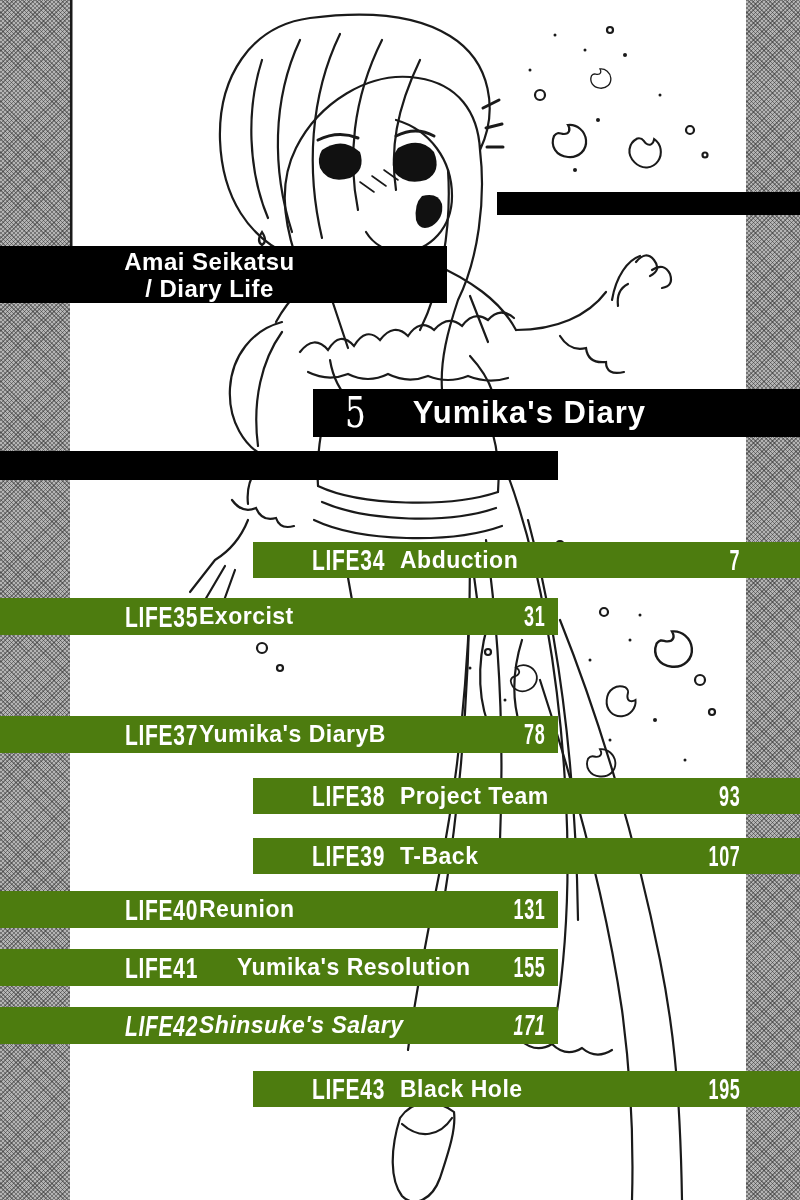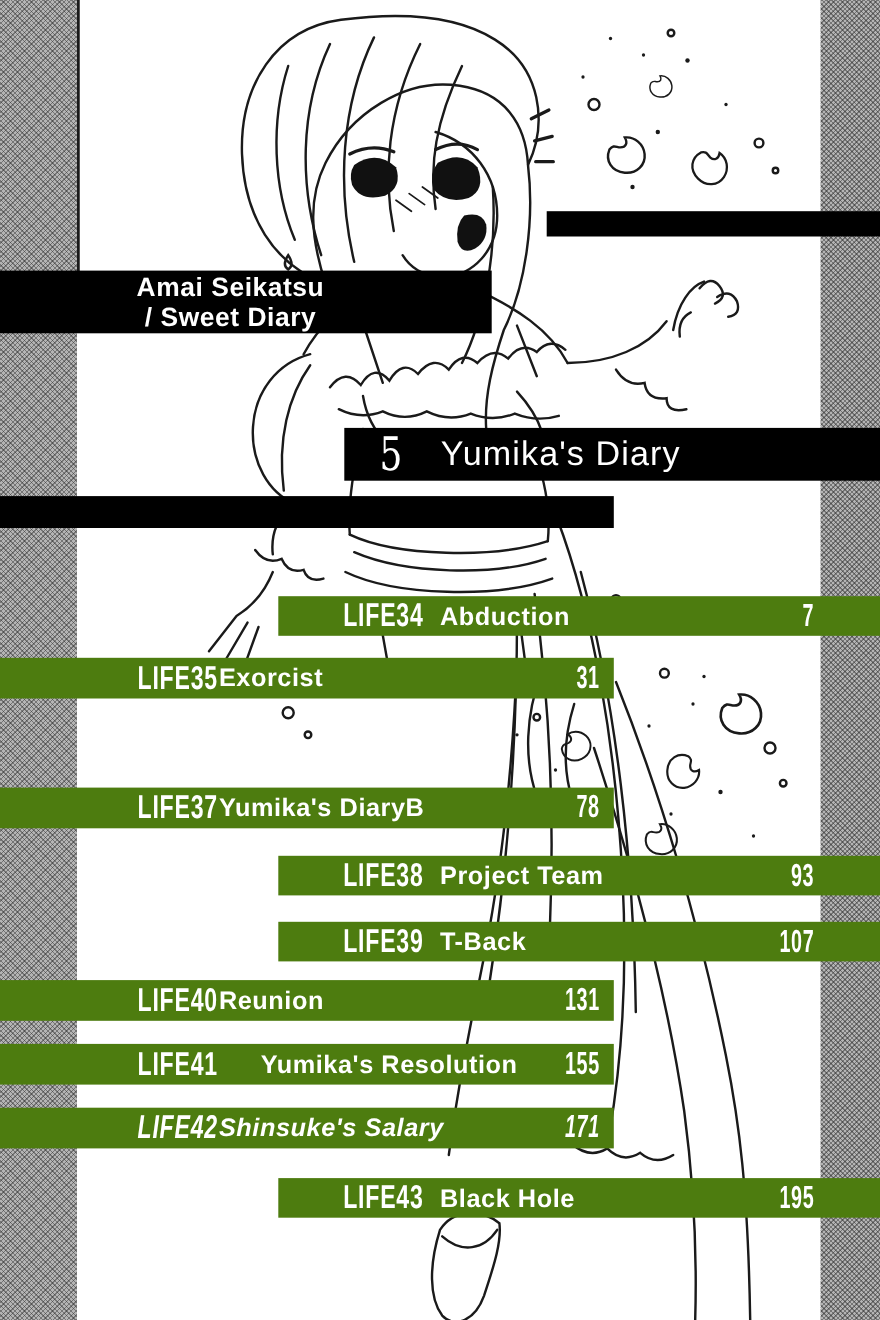--- a/index.html
+++ b/index.html
@@ -24,21 +24,21 @@
     left:0;width:447px;top:246px;height:57px;color:#fff;
     display:flex;flex-direction:column;justify-content:center;align-items:center;
     padding-right:40px;box-sizing:border-box;
     font-weight:bold;font-size:24px;line-height:27px;letter-spacing:.5px;padding-left:12px;
   }
   .volume-bar{left:313px;right:0;top:389px;height:48px;color:#fff;display:flex;align-items:center;}
   .volume-number{
     font-family:"DejaVu Serif",serif;font-size:42px;font-weight:400;margin-left:32px;
     transform:scaleX(.78);transform-origin:0 50%;line-height:1;
   }
-  .volume-title{font-size:31px;font-weight:normal;margin-left:29px;letter-spacing:1px;white-space:nowrap;}
+  .volume-title{font-size:31px;font-weight:bold;margin-left:41px;letter-spacing:1px;white-space:nowrap;}
   .underline-bar{left:0;width:558px;top:451px;height:29px;}
   
   .row{position:absolute;background:#4d7c0f;z-index:3;display:flex;align-items:center;color:#fff;}
   .row .label{
     width:74px;font-size:30px;font-weight:bold;letter-spacing:1px;white-space:nowrap;
     transform:scaleX(.70);transform-origin:0 50%;flex:0 0 auto;line-height:1;
   }
   .row .title{font-size:23px;font-weight:bold;letter-spacing:.5px;white-space:nowrap;line-height:1;}
   .row .num{
     position:absolute;font-size:29px;font-weight:bold;letter-spacing:1px;line-height:1;
@@ -182,21 +182,21 @@
     <circle cx="280" cy="668" r="3"></circle>
   </svg>
 
   <div class="hatch left"></div>
   <div class="hatch right"></div>
 
   <div class="bar top-right-bar"></div>
 
   <div class="bar series-bar">
     <span>Amai Seikatsu</span>
-    <span>/ Sweet Diary</span>
+    <span>/ Diary Life</span>
   </div>
 
   <div class="bar volume-bar">
     <span class="volume-number">5</span>
     <span class="volume-title">Yumika's Diary</span>
   </div>
 
   <div class="bar underline-bar"></div>
 
   <div class="row indent r0">

